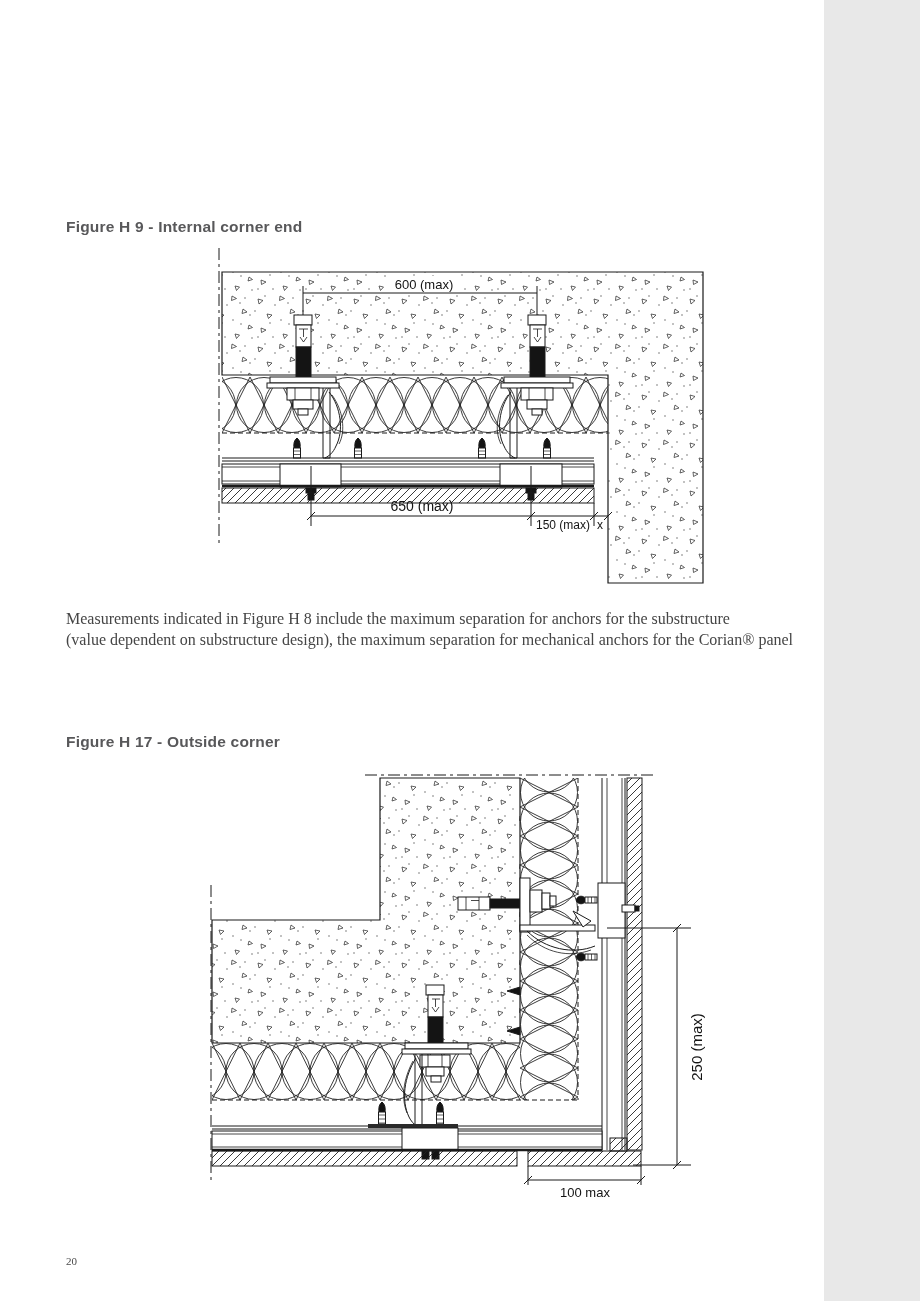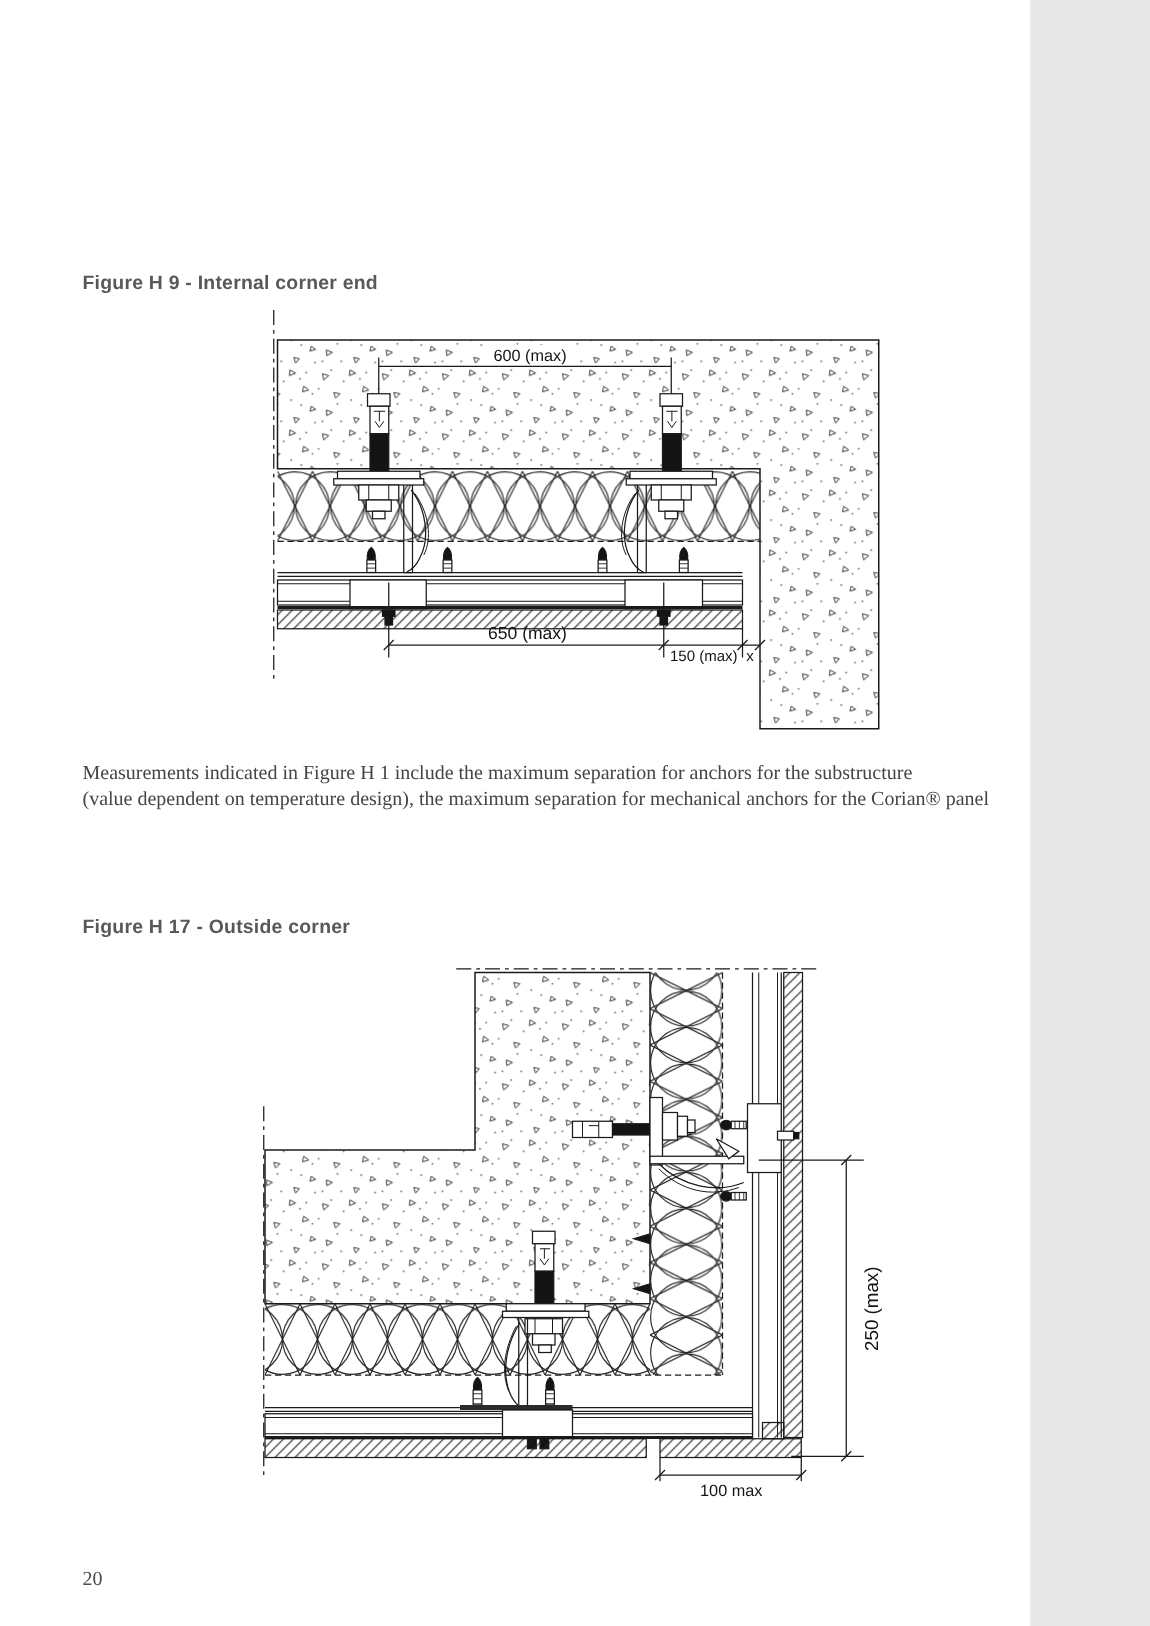--- a/index.html
+++ b/index.html
@@ -4,21 +4,21 @@
 <style>
   html,body{margin:0;padding:0;background:#e8e8e8;}
   .page{position:relative;width:824px;height:1301px;background:#ffffff;overflow:hidden;
         font-family:"Liberation Sans",sans-serif;}
   .fig-title{position:absolute;left:66px;font-family:"Liberation Sans",sans-serif;
              font-weight:bold;font-size:15.5px;color:#58585a;letter-spacing:.2px;white-space:nowrap;}
   .para{position:absolute;left:66px;top:609px;font-family:"Liberation Serif",serif;
         font-size:16px;line-height:20.6px;color:#454545;}
   .para div{white-space:nowrap;}
   .page-number{position:absolute;left:66px;top:1255px;font-family:"Liberation Serif",serif;
-               font-size:16px;color:#4b4b4b;}
+               font-size:11px;color:#4b4b4b;}
   svg.drawing{position:absolute;}
   svg text{font-family:"Liberation Sans",sans-serif;fill:#141414;stroke:none;}
   .dd{stroke-dasharray:12 4 3 4;}
   .dsh{stroke-dasharray:5 3;}
 </style>
 </head>
 <body>
 
 <div class="page">
 
@@ -176,22 +176,22 @@
         <line x1="106" y1="271" x2="403" y2="271"></line>
         <path d="M102,275 l8,-8 M322,275 l8,-8 M385,275 l8,-8 M399,275 l8,-8"></path>
         <text x="217" y="266" font-size="14" text-anchor="middle">650 (max)</text>
         <text x="358" y="284" font-size="12" text-anchor="middle">150 (max)</text>
         <text x="395" y="284" font-size="12" text-anchor="middle">x</text>
       </g>
     </g>
   </svg>
 
   <div class="para">
-    <div>Measurements indicated in Figure H 1 include the maximum separation for anchors for the substructure</div>
-    <div>(value dependent on temperature design), the maximum separation for mechanical anchors for the Corian® panel</div>
+    <div>Measurements indicated in Figure H 8 include the maximum separation for anchors for the substructure</div>
+    <div>(value dependent on substructure design), the maximum separation for mechanical anchors for the Corian® panel</div>
   </div>
 
   <div class="fig-title" style="top:733px">Figure H 17 - Outside corner</div>
 
   <svg class="drawing" style="left:205px;top:765px" width="560" height="445" viewBox="0 0 560 445">
     <g stroke="#1a1a1a" fill="none" stroke-width="1">
       <line class="dd" x1="160" y1="10" x2="452" y2="10"></line>
       <line class="dd" x1="6" y1="120" x2="6" y2="415"></line>
 
       <path d="M175,13 L315,13 L315,278 L7,278 L7,155 L175,155 Z" fill="url(#pat-conc)" stroke-width="1.2"></path>

